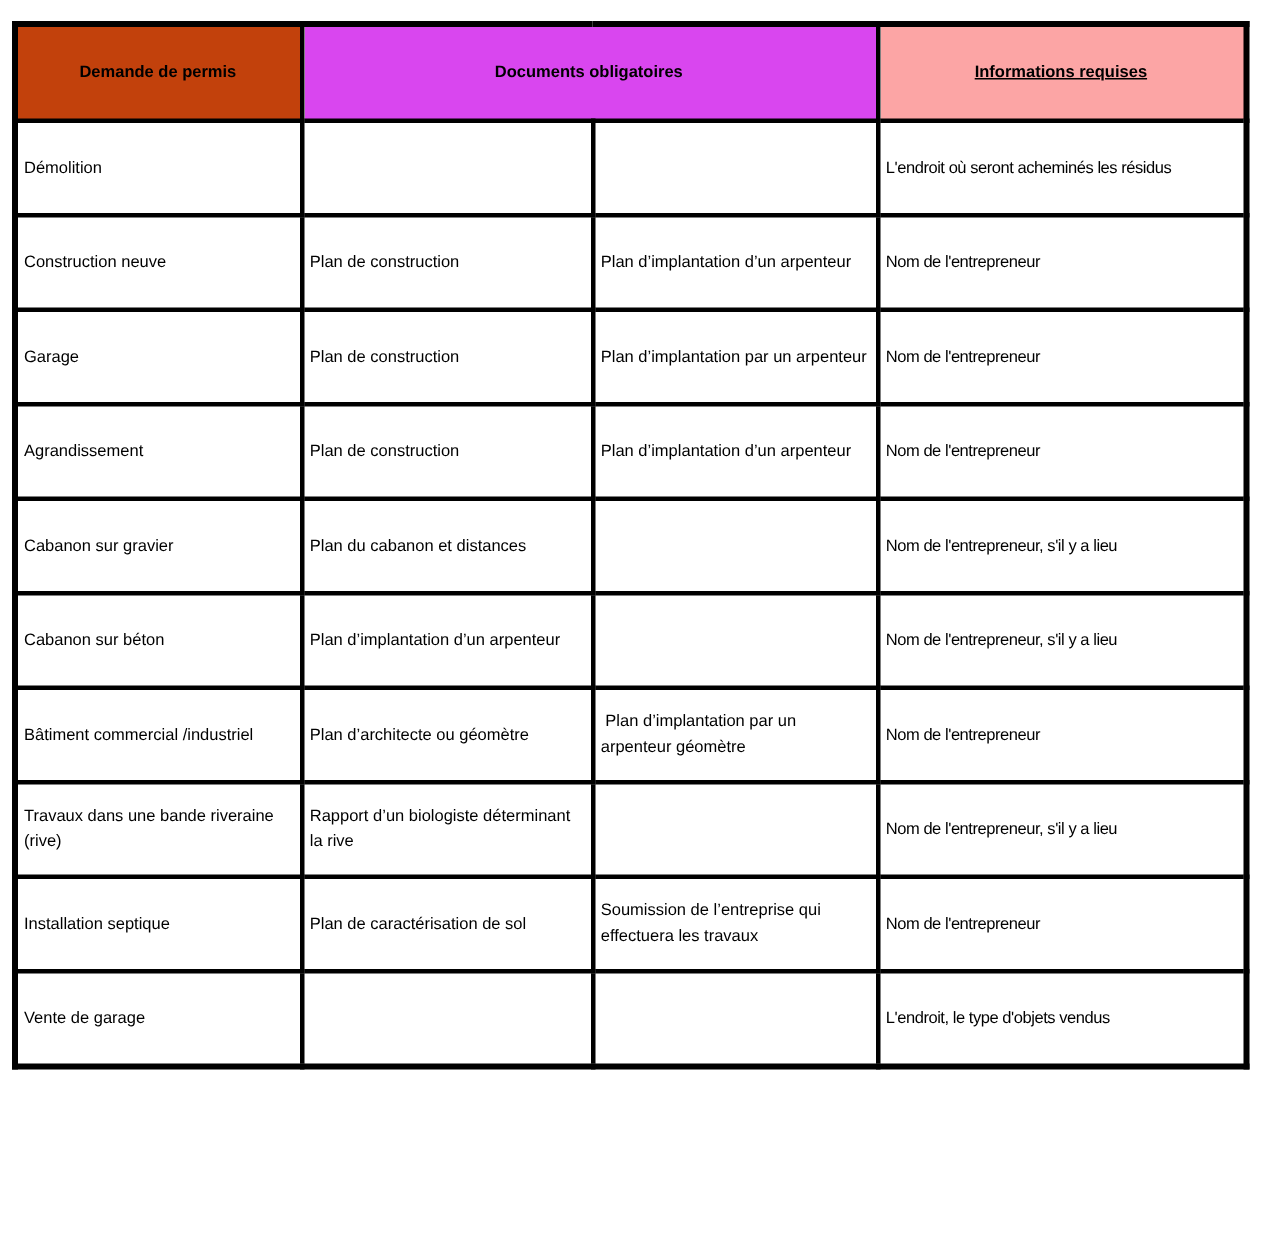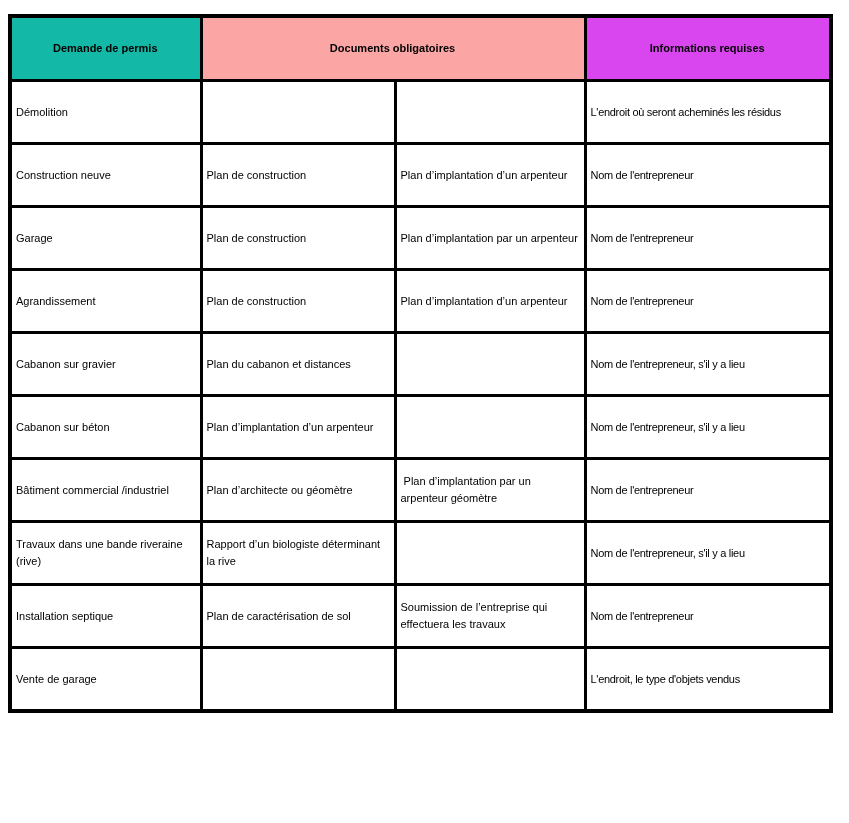--- a/index.html
+++ b/index.html
@@ -51,23 +51,23 @@
 <div class="page">
   <table class="permits">
     <colgroup>
       <col style="width:191px">
       <col style="width:194px">
       <col style="width:190px">
       <col style="width:246px">
     </colgroup>
     <thead>
       <tr>
-        <th class="hdr" style="background: #14b8a6;">Demande de permis</th>
-        <th class="hdr" colspan="2" style="background: #fca5a5;">Documents obligatoires</th>
-        <th class="hdr" style="background: #d946ef;">Informations requises</th>
+        <th class="hdr" style="background: #c2410c;">Demande de permis</th>
+        <th class="hdr" colspan="2" style="background: #d946ef;">Documents obligatoires</th>
+        <th class="hdr" style="background: #fca5a5; text-decoration: underline;">Informations requises</th>
       </tr>
     </thead>
     <tbody>
       <tr>
         <td class="col-permit">Démolition</td>
         <td class="col-doc1"></td>
         <td class="col-doc2"></td>
         <td class="col-info">L'endroit où seront acheminés les résidus</td>
       </tr>
       <tr>

